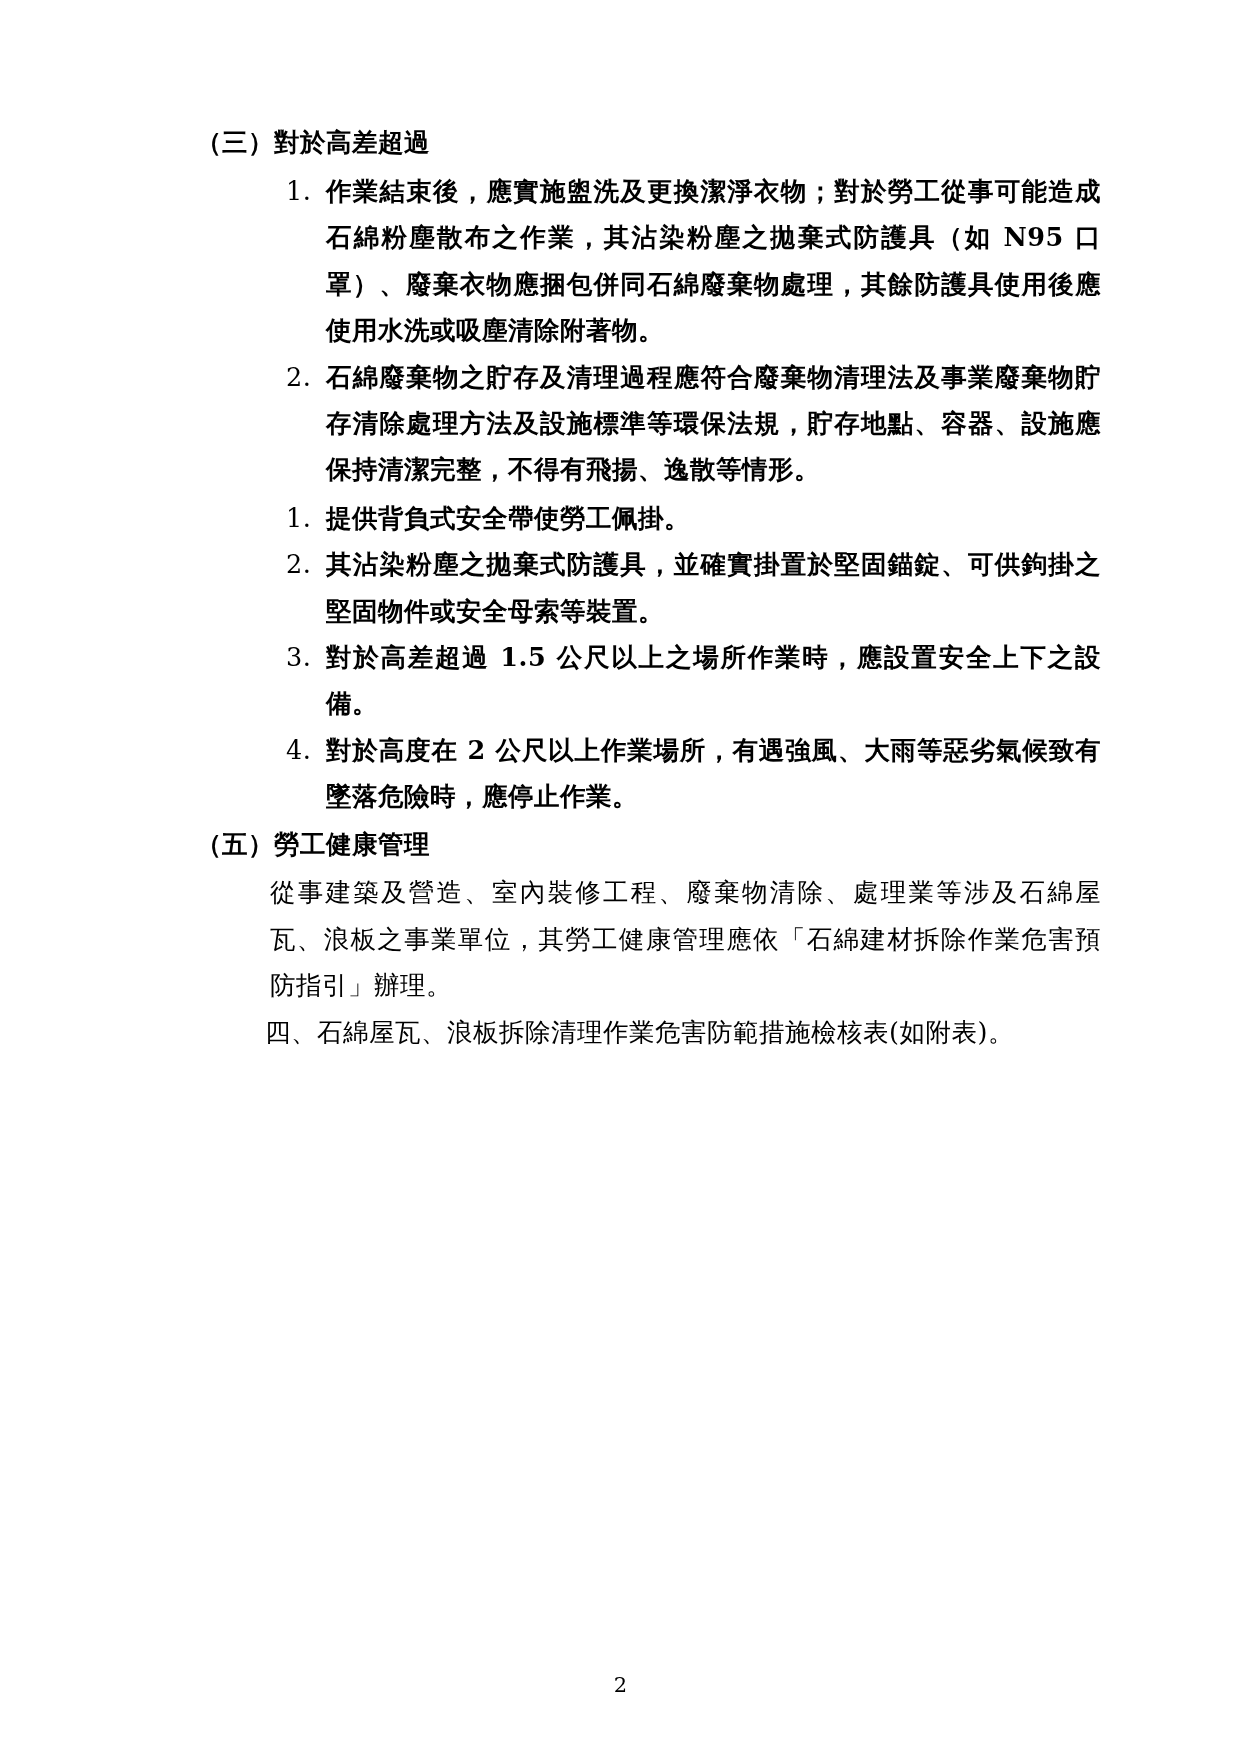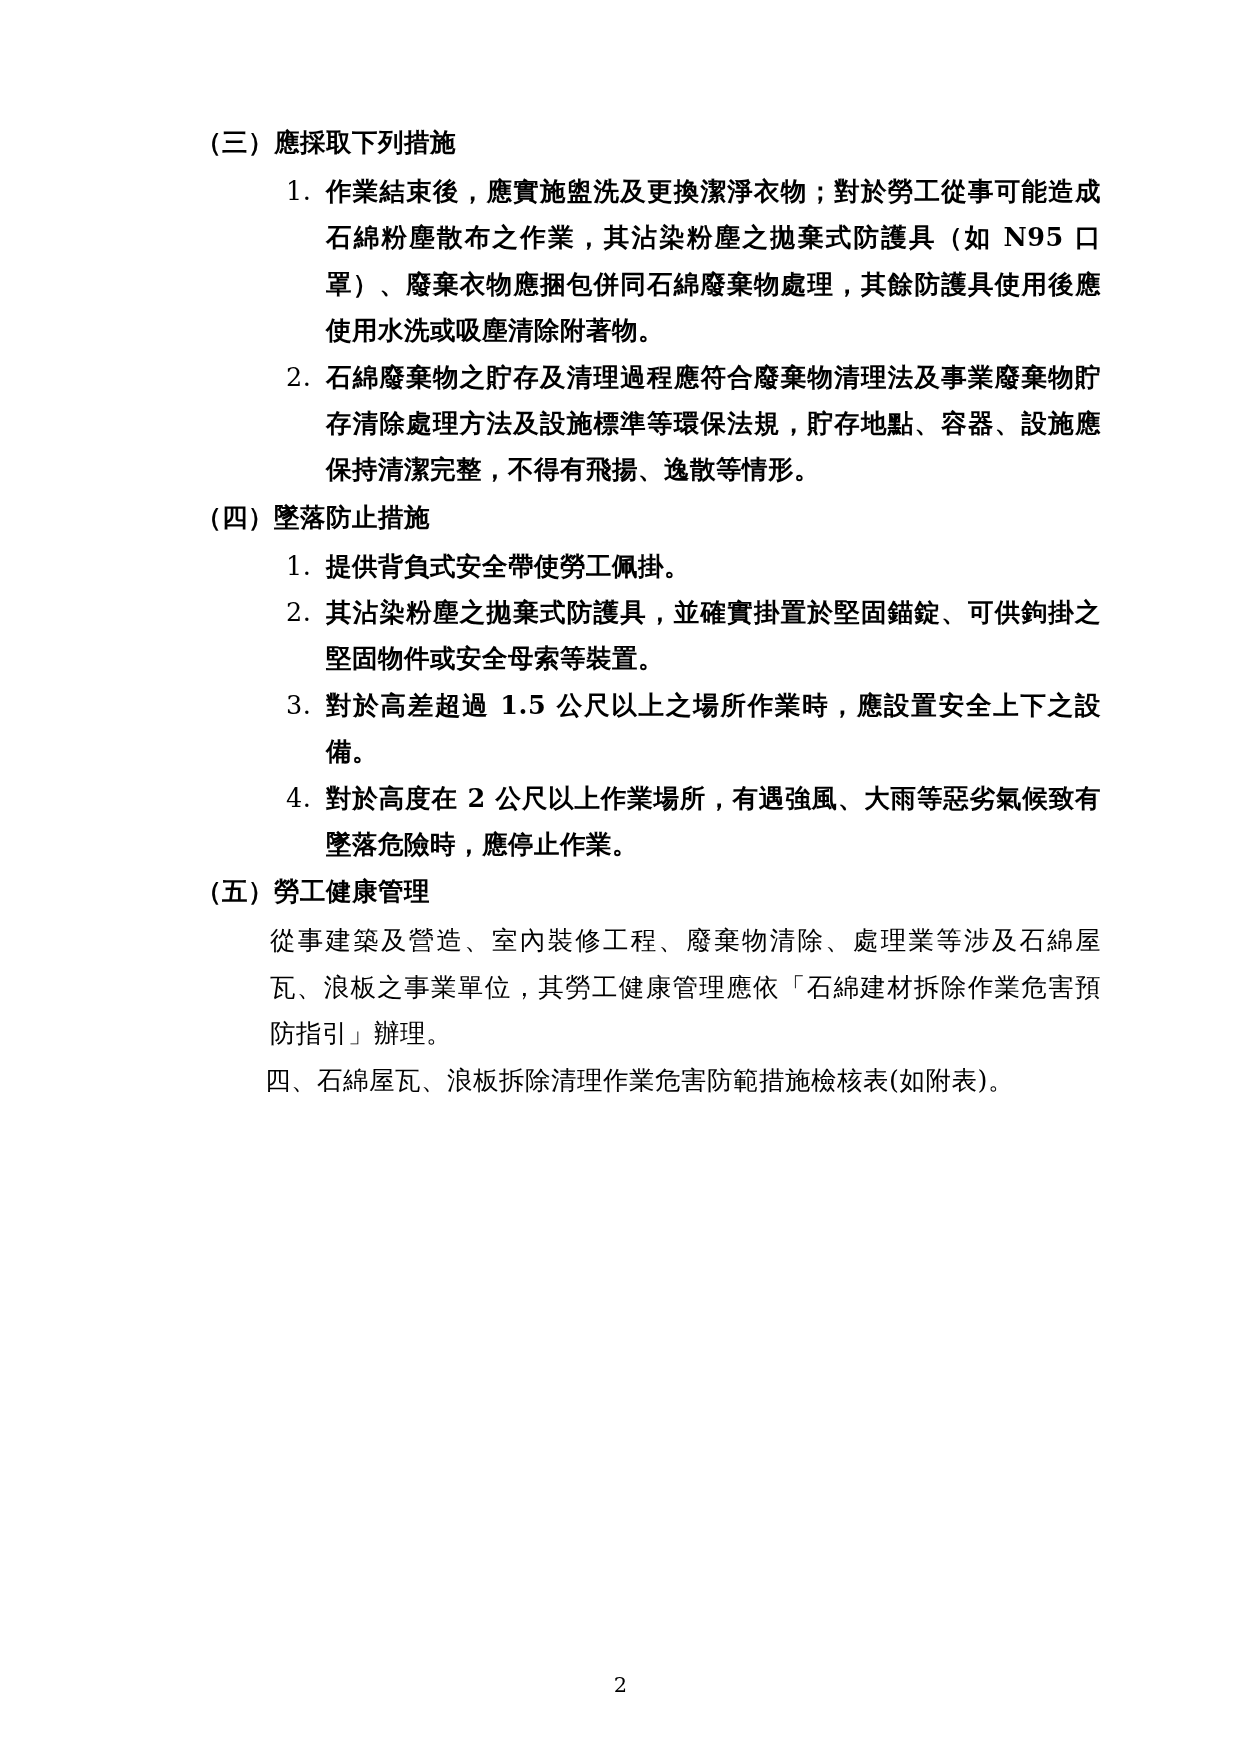--- a/index.html
+++ b/index.html
@@ -95,37 +95,36 @@
     font-family: "DejaVu Serif", "Liberation Serif", serif;
   }
 </style>
 </head>
 <body>
 
 <div class="page">
   <div class="doc-body">
 
     <div>
-      <div class="section-heading">（三）應採取下列措施</div>
+      <div class="section-heading">（三）對於高差超過</div>
       <ul class="num-list">
         <li class="num-item">
           <span class="marker">1.</span>
           <span class="item-text">作業結束後，應實施盥洗及更換潔淨衣物；對於勞工從事可能造成石綿粉塵散布之作業，其沾染粉塵之拋棄式防護具（如 N95 口罩）、廢棄衣物應捆包併同石綿廢棄物處理，其餘防護具使用後應使用水洗或吸塵清除附著物。</span>
         </li>
         <li class="num-item">
           <span class="marker">2.</span>
           <span class="item-text">石綿廢棄物之貯存及清理過程應符合廢棄物清理法及事業廢棄物貯存清除處理方法及設施標準等環保法規，貯存地點、容器、設施應保持清潔完整，不得有飛揚、逸散等情形。</span>
         </li>
       </ul>
     </div>
 
     <div class="block-gap"></div>
 
     <div>
-      <div class="section-heading">（四）墜落防止措施</div>
       <ul class="num-list">
         <li class="num-item">
           <span class="marker">1.</span>
           <span class="item-text">提供背負式安全帶使勞工佩掛。</span>
         </li>
         <li class="num-item">
           <span class="marker">2.</span>
           <span class="item-text">其沾染粉塵之拋棄式防護具，並確實掛置於堅固錨錠、可供鉤掛之堅固物件或安全母索等裝置。</span>
         </li>
         <li class="num-item">

